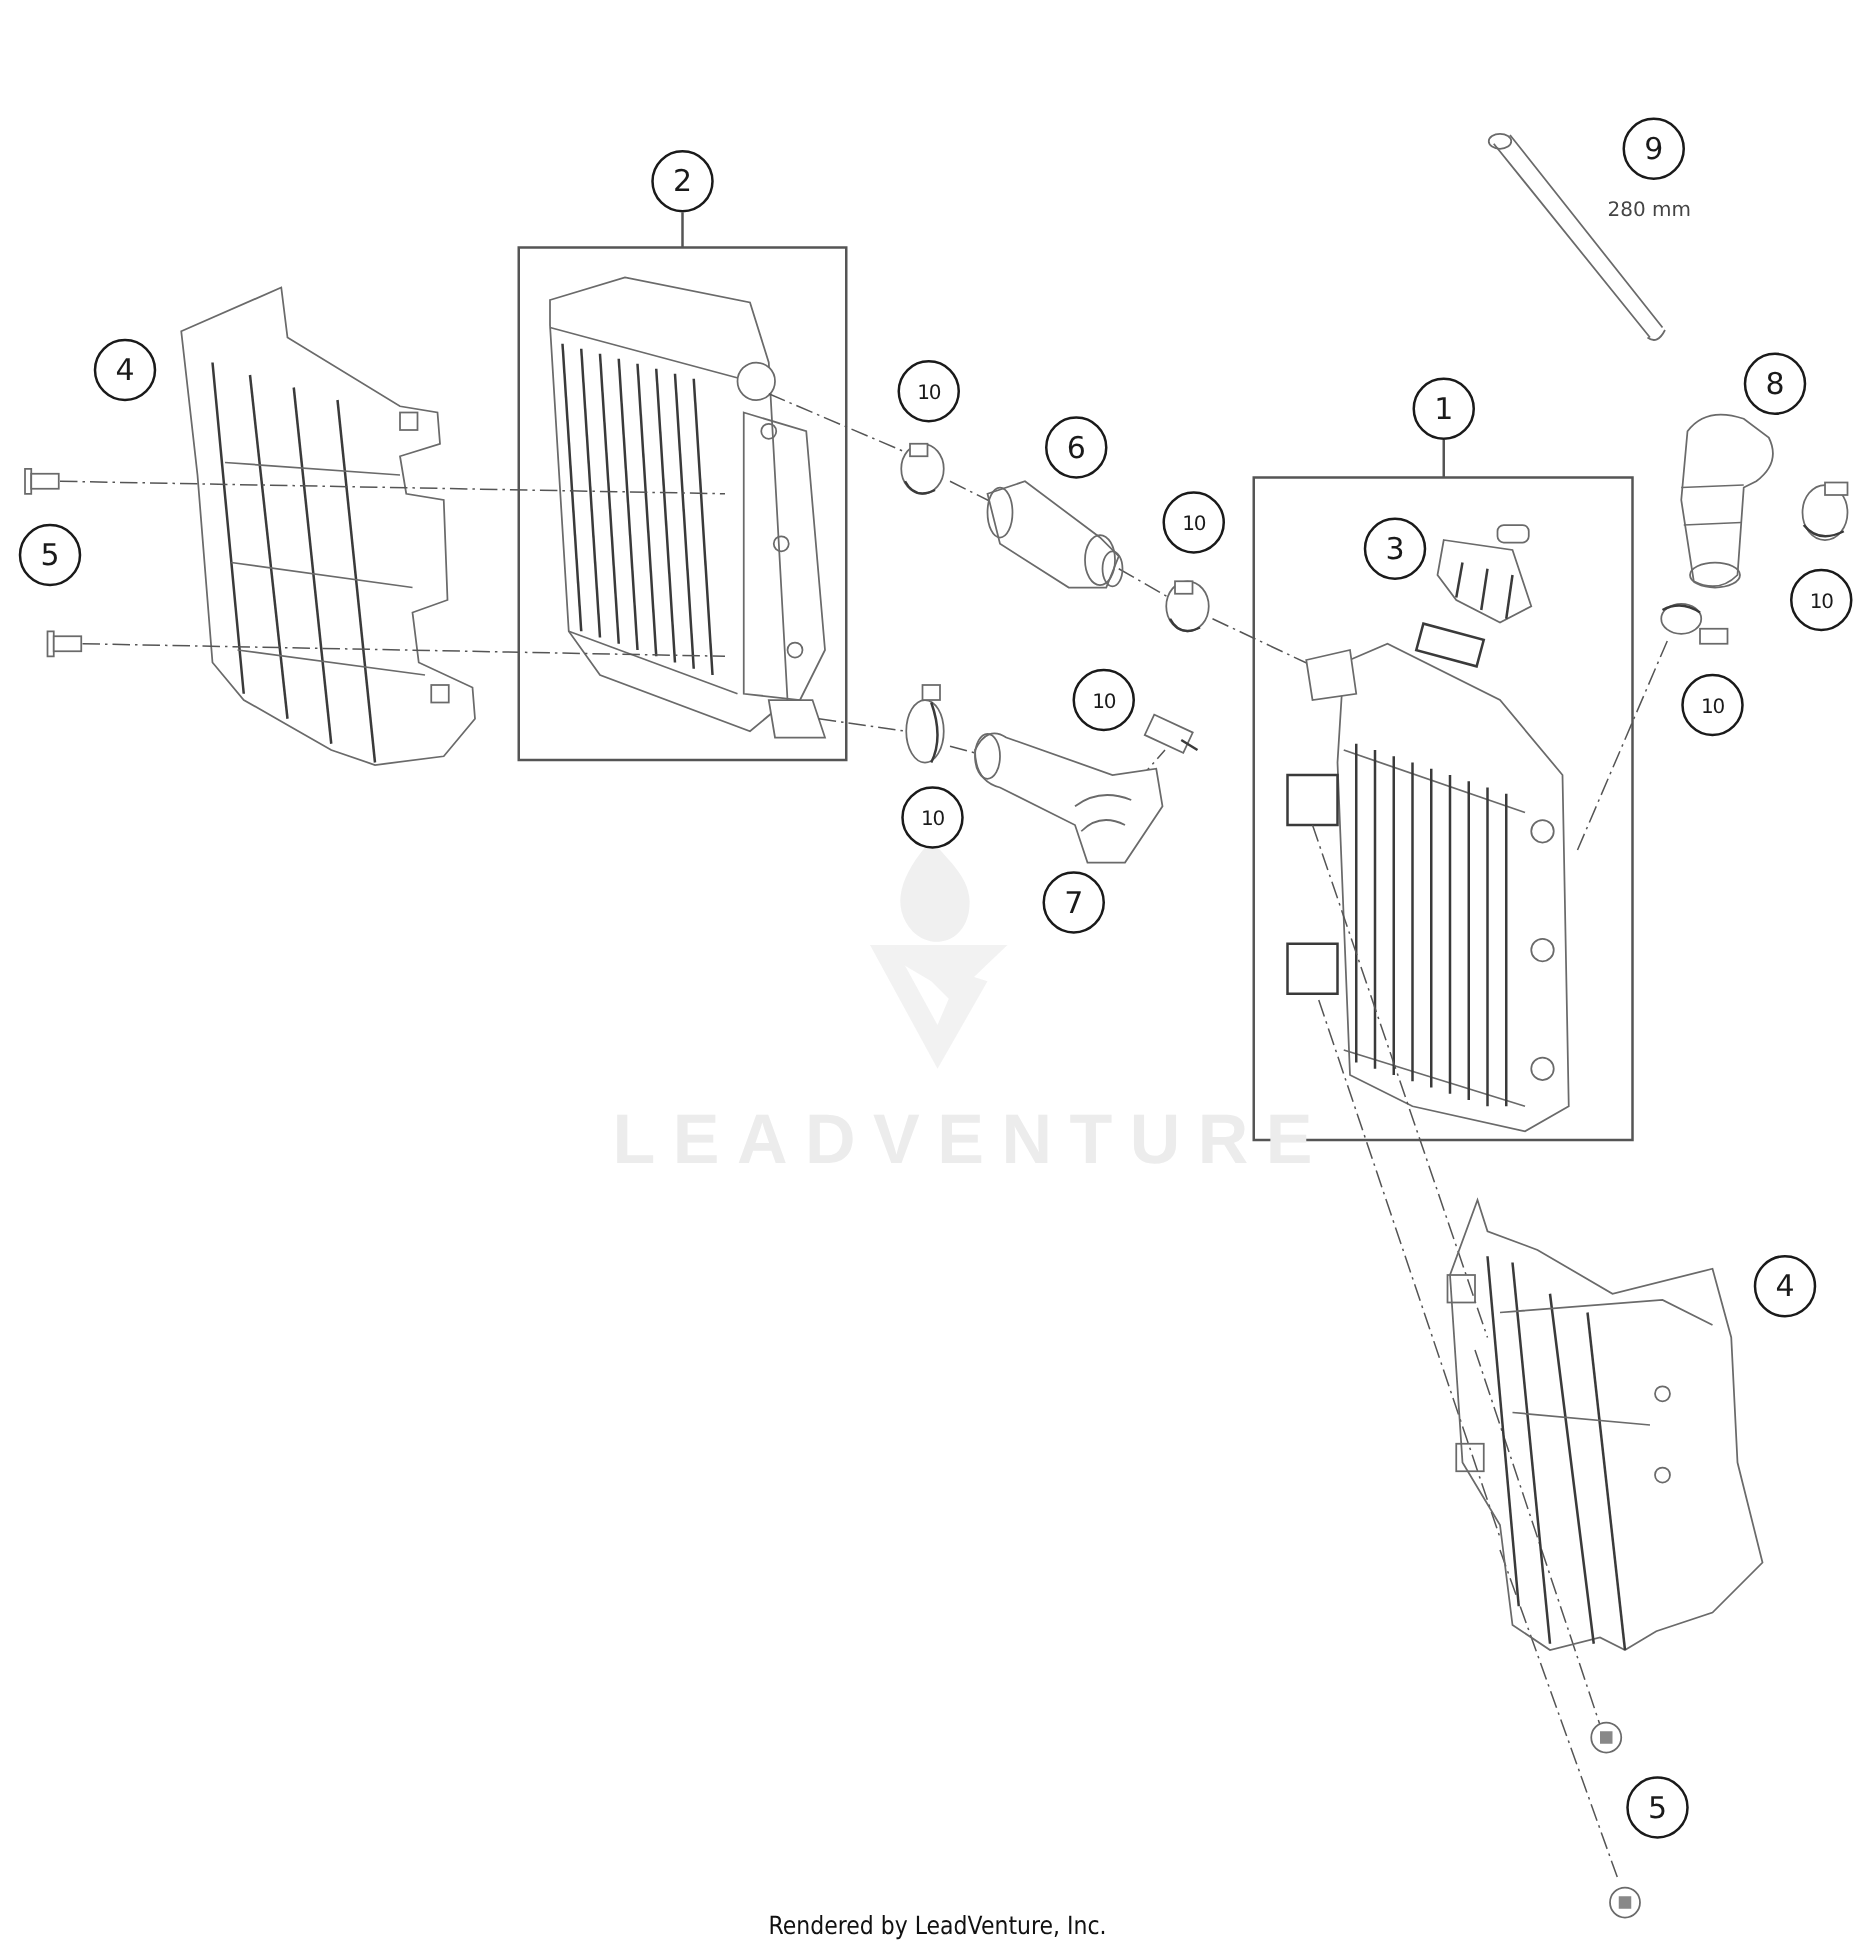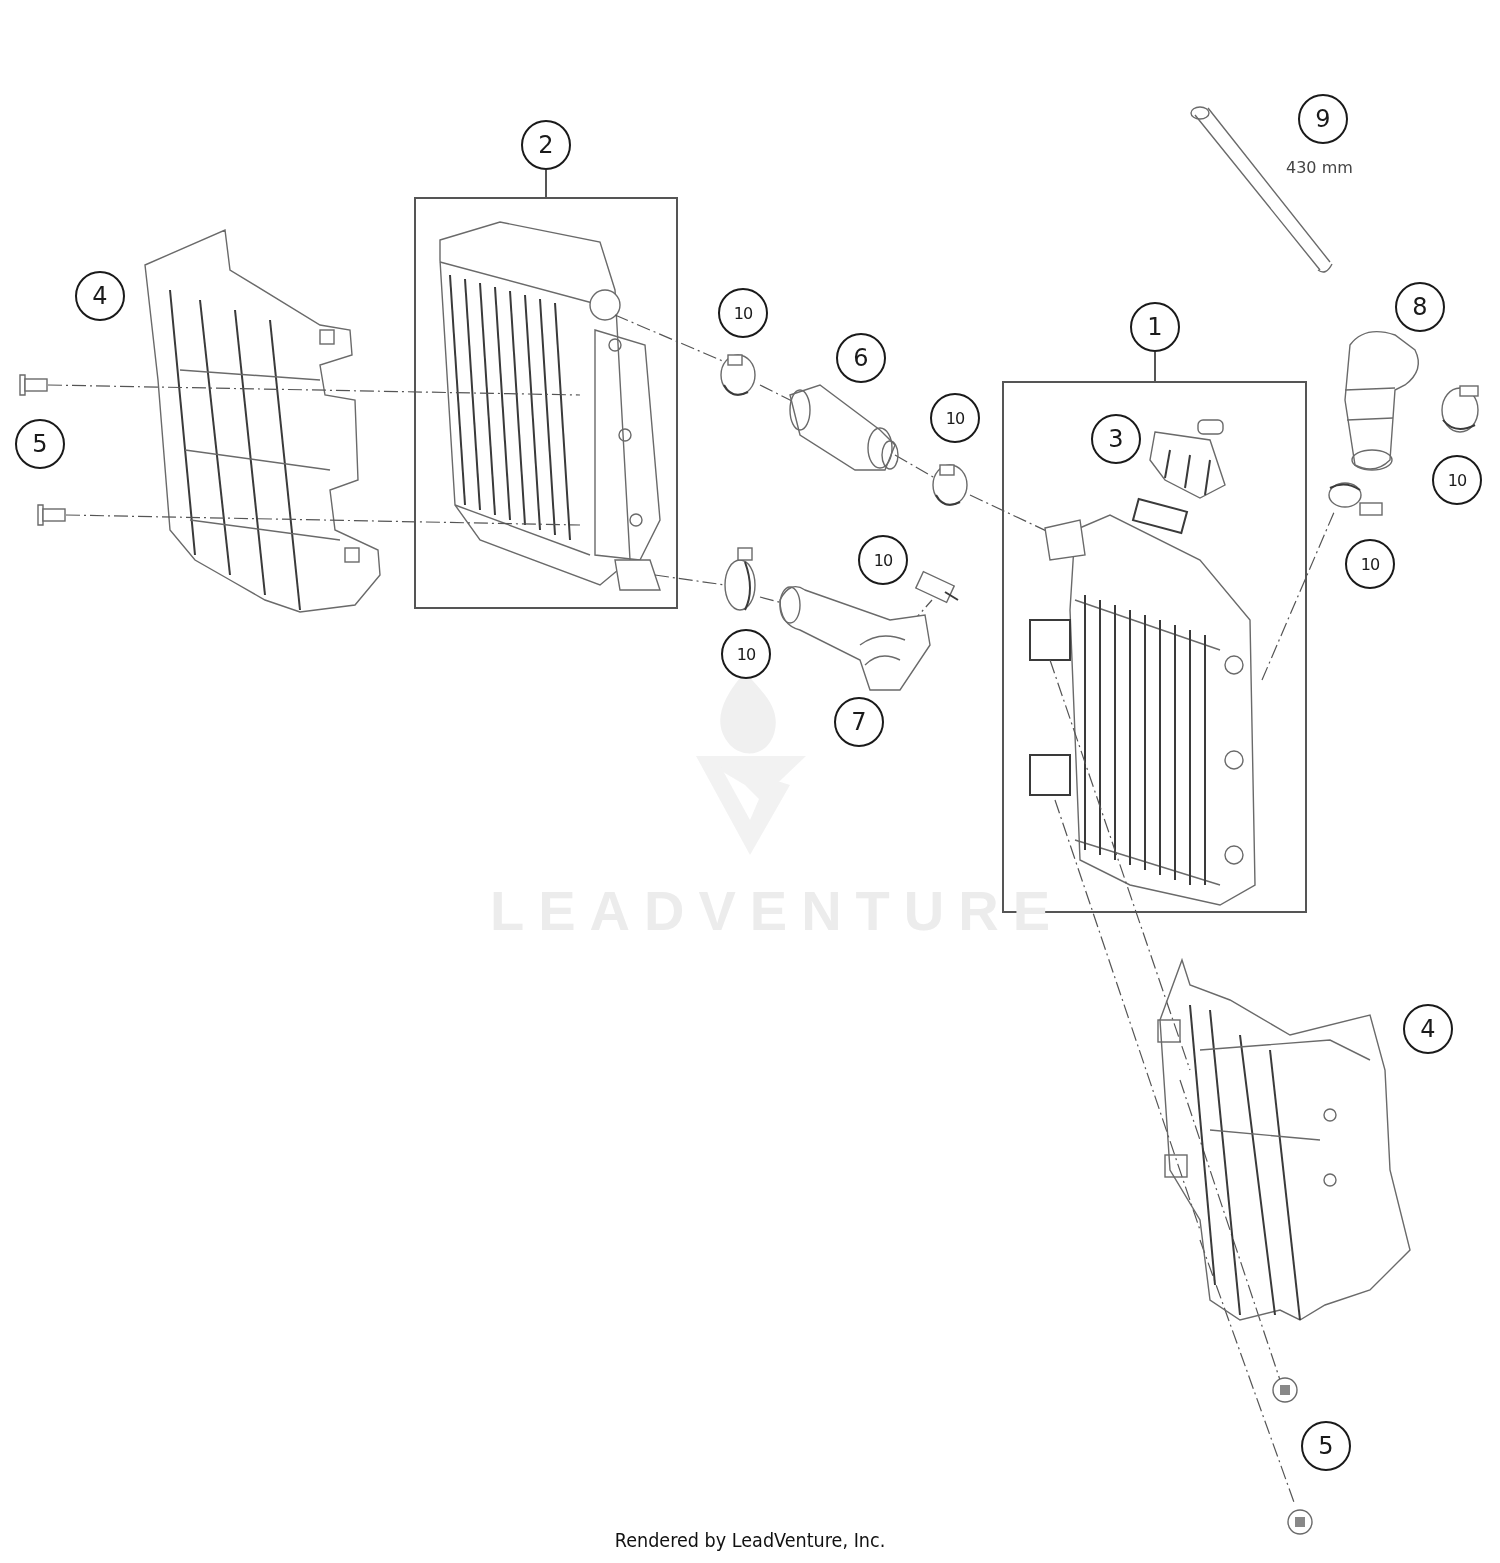--- a/index.html
+++ b/index.html
@@ -225,16 +225,16 @@
   <div class="callout" style="left:859px;top:722px">7</div>
   <div class="callout" style="left:1420px;top:307px">8</div>
   <div class="callout" style="left:1323px;top:119px">9</div>
   <div class="callout two" style="left:743px;top:313px">10</div>
   <div class="callout two" style="left:955px;top:418px">10</div>
   <div class="callout two" style="left:883px;top:560px">10</div>
   <div class="callout two" style="left:746px;top:654px">10</div>
   <div class="callout two" style="left:1457px;top:480px">10</div>
   <div class="callout two" style="left:1370px;top:564px">10</div>
 
-  <div class="dim-label" style="left:1286px;top:158px">430 mm</div>
+  <div class="dim-label" style="left:1286px;top:158px">280 mm</div>
 
   <div class="footer">Rendered by LeadVenture, Inc.</div>
 </div>
 
 </body></html>

